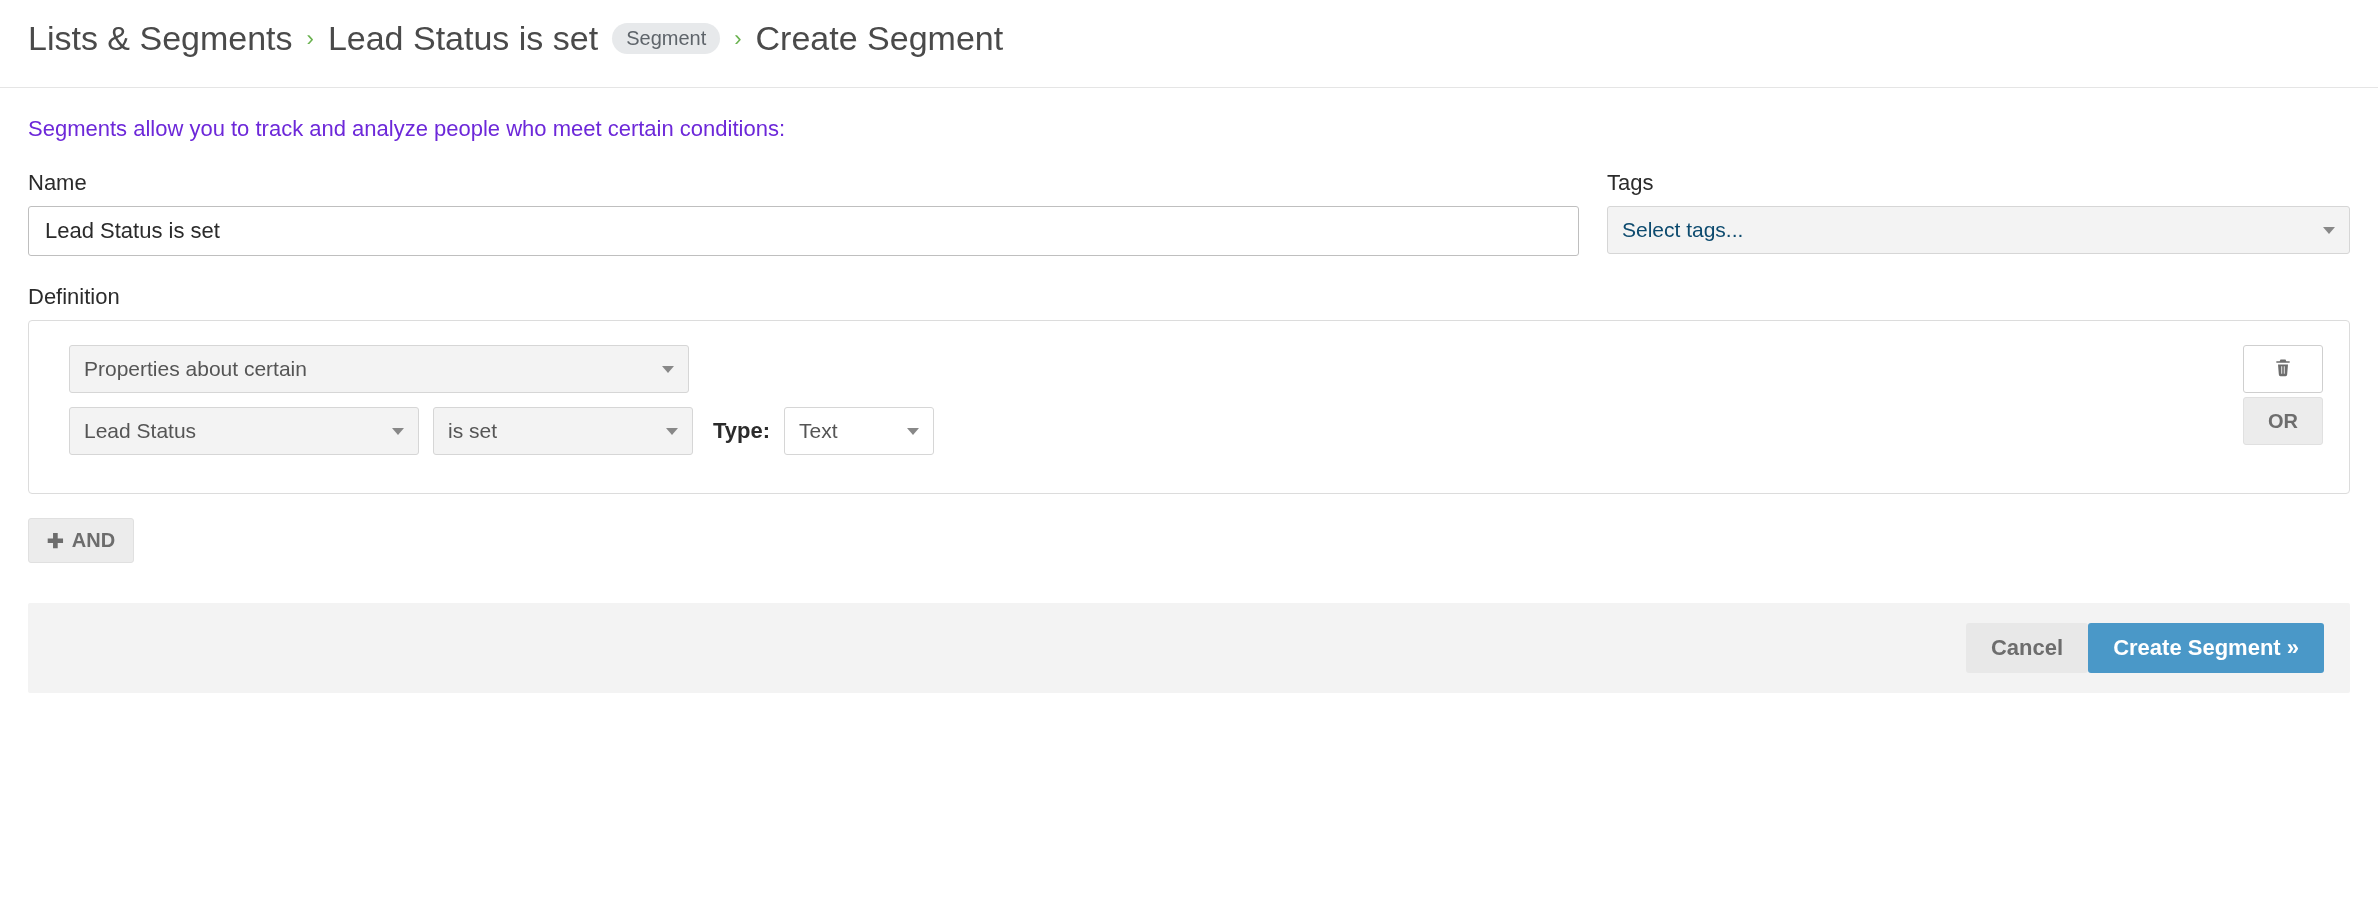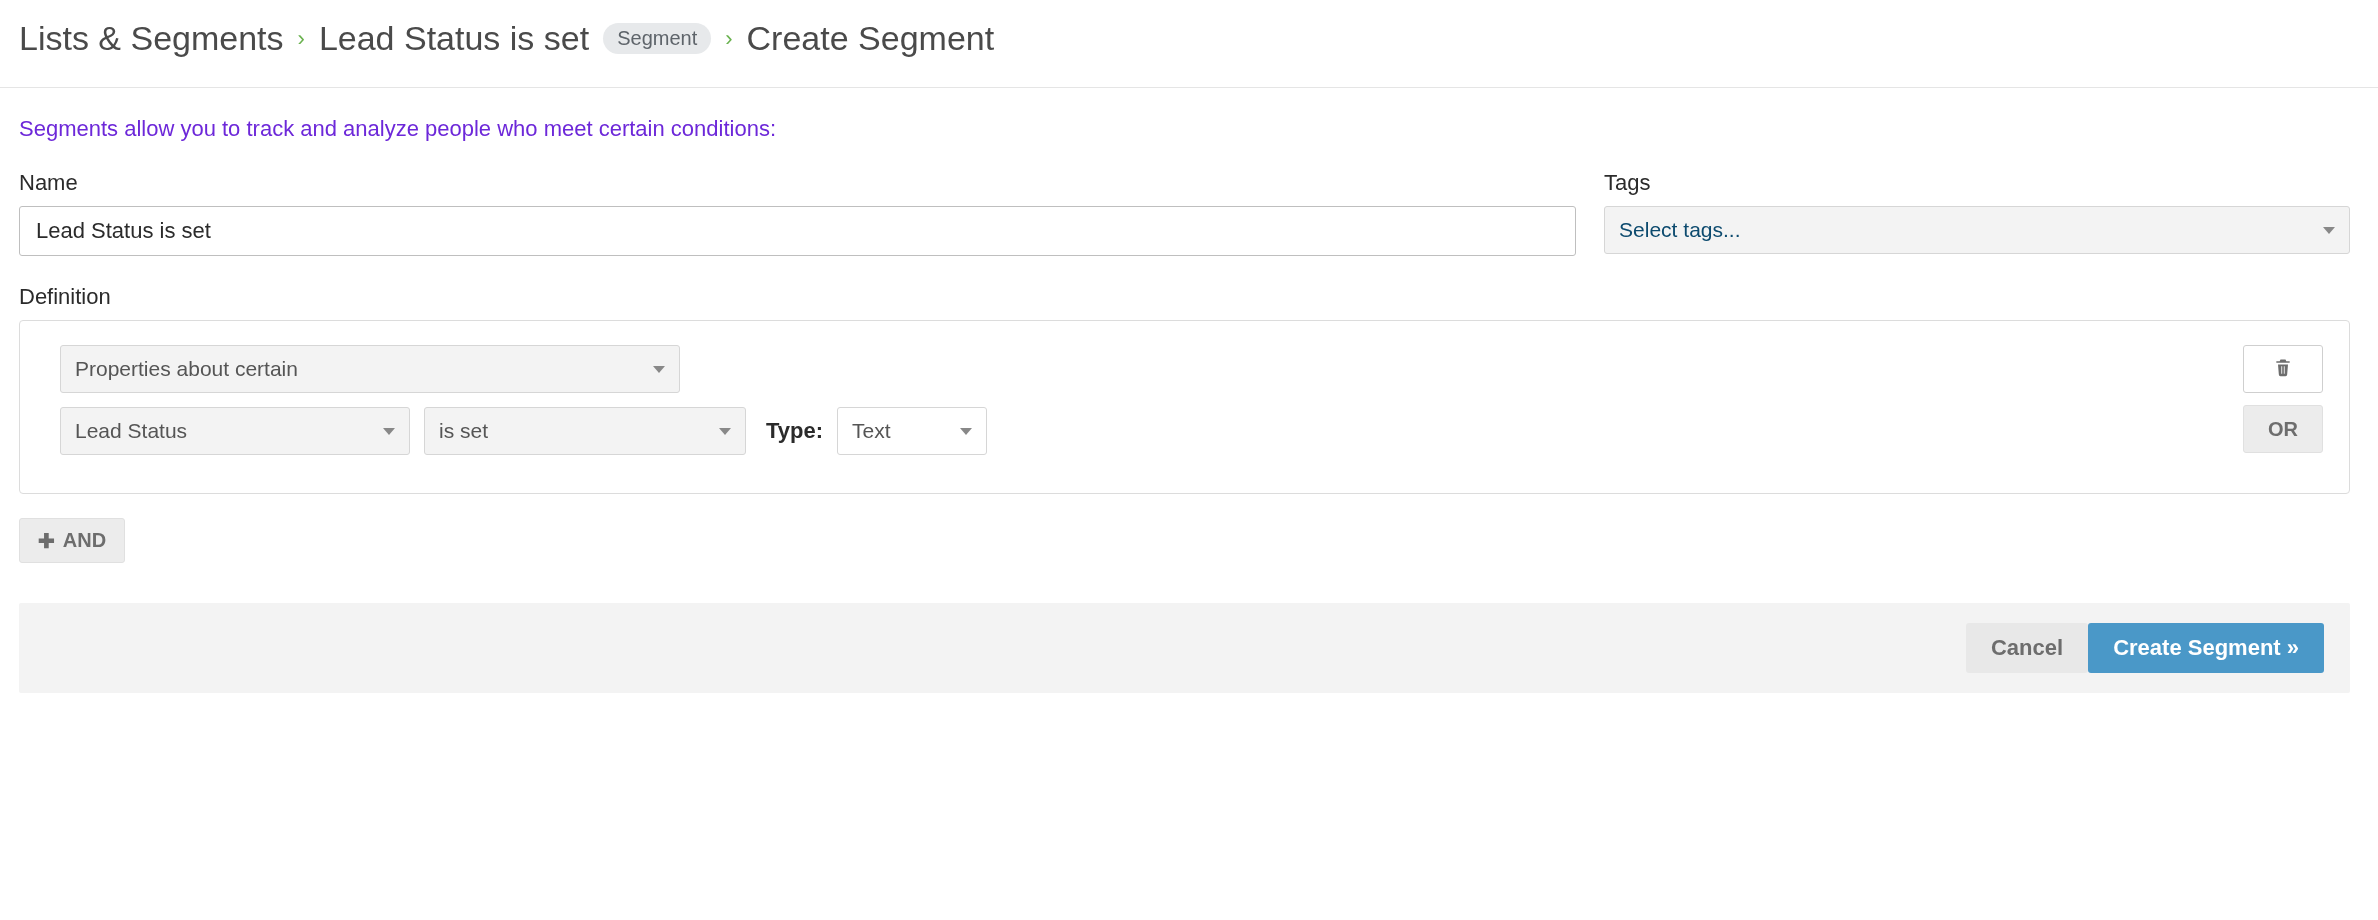--- a/index.html
+++ b/index.html
@@ -3,21 +3,21 @@
 <meta charset="utf-8">
 <style>
   * { box-sizing: border-box; margin: 0; padding: 0; }
   body {
     font-family: -apple-system, BlinkMacSystemFont, "Segoe UI", Helvetica, Arial, sans-serif;
     color: #2b2b2b;
     background: #fff;
     font-size: 20px;
   }
   .page {
-    padding: 20px 28px 0 19px;
+    padding: 20px 28px 0 28px;
   }
   .breadcrumb {
     display: flex;
     align-items: center;
     gap: 14px;
     flex-wrap: wrap;
     padding-bottom: 30px;
     border-bottom: 1px solid #e5e5e5;
     margin: 0 -28px 28px -28px;
     padding-left: 28px;
@@ -101,36 +101,36 @@
   .def-row {
     display: flex;
     align-items: center;
     gap: 14px;
     margin-bottom: 14px;
   }
   .def-row:last-child { margin-bottom: 0; }
   .sel { flex: none; }
   .sel.long { width: 620px; }
   .sel.med  { width: 350px; }
-  .sel.short{ width: 322px; }
+  .sel.short{ width: 260px; }
   .sel.tiny { width: 150px; }
   .type-label {
     font-size: 22px;
     font-weight: 700;
     color: #2b2b2b;
     margin-left: 6px;
   }
   .card-right {
     position: absolute;
     right: 26px;
     top: 24px;
     display: flex;
     flex-direction: column;
     align-items: flex-end;
-    gap: 12px;
+    gap: 4px;
   }
   .icon-btn {
     width: 80px;
     height: 48px;
     border: 1px solid #cfcfcf;
     background: #fff;
     border-radius: 3px;
     display: flex;
     align-items: center;
     justify-content: center;

